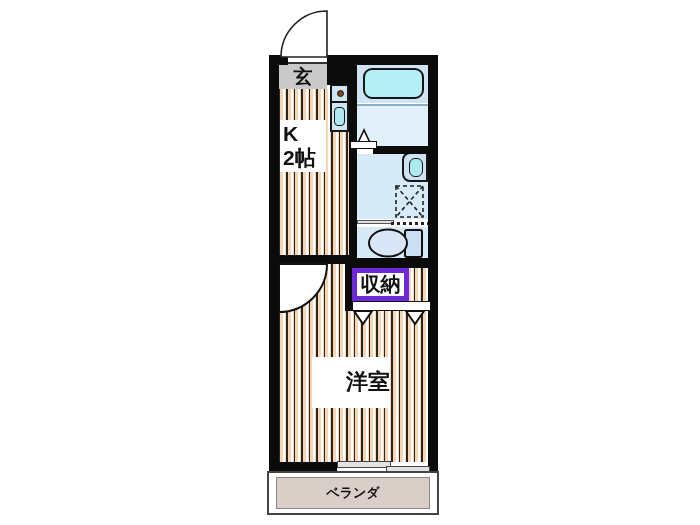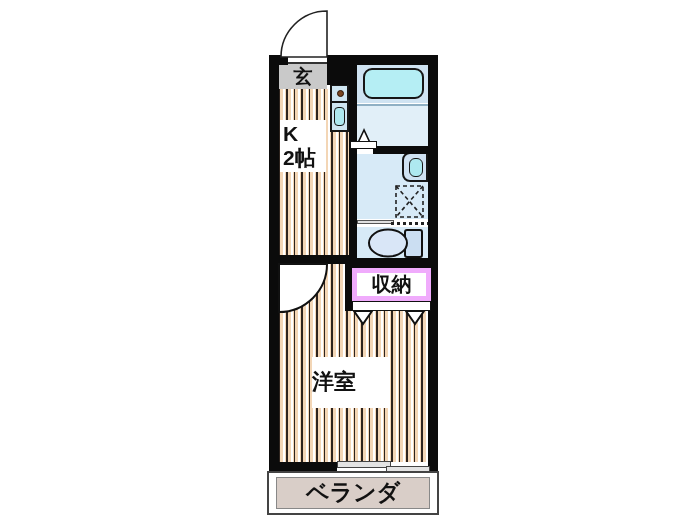--- a/index.html
+++ b/index.html
@@ -82,43 +82,43 @@
   <div class="abs" style="left:350px;top:141px;width:27px;height:8px;background:#ffffff;border:1px solid #111;"></div>
 
   <svg class="abs" style="left:275px;top:5px;" width="60" height="56" viewBox="0 0 60 56">
     <path d="M52 52 L52 6 A46 46 0 0 0 6 52 Z" fill="#ffffff" stroke="#222" stroke-width="1.6"></path>
   </svg>
 
   <svg class="abs" style="left:277px;top:262px;" width="52" height="52" viewBox="0 0 52 52">
     <path d="M2 2 L50 2 A48 48 0 0 1 2 50 Z" fill="#ffffff" stroke="#111" stroke-width="2"></path>
   </svg>
 
-  <div class="abs" style="left:352px;top:268px;width:79px;height:33px;background:#f0abfc;">
+  <div class="abs" style="left:352px;top:268px;width:57px;height:33px;background:#6d28d9;">
     <div class="abs center jp" style="left:5px;top:5px;right:5px;bottom:5px;background:#ffffff;font-size:20px;">
       <span>収納</span>
     </div>
   </div>
   <div class="abs" style="left:352px;top:301px;width:79px;height:10px;background:#ffffff;border:1.5px solid #111;"></div>
   <svg class="abs" style="left:352px;top:310px;" width="22" height="16" viewBox="0 0 22 16">
     <polygon points="2,1 20,1 11,14" fill="#ffffff" stroke="#111" stroke-width="2"></polygon>
   </svg>
   <svg class="abs" style="left:404px;top:310px;" width="22" height="16" viewBox="0 0 22 16">
     <polygon points="2,1 20,1 11,14" fill="#ffffff" stroke="#111" stroke-width="2"></polygon>
   </svg>
 
   <div class="abs" style="left:337px;top:461px;width:54px;height:7px;background:#e3e3e3;border:1.5px solid #444;"></div>
   <div class="abs" style="left:386px;top:466px;width:44px;height:6px;background:#e3e3e3;border:1.5px solid #444;"></div>
 
   <div class="abs" style="left:267px;top:471px;width:172px;height:44px;background:#ffffff;border:2px solid #444;"></div>
-  <div class="abs center jp" style="left:276px;top:477px;width:154px;height:32px;background:#d9cec8;border:1.5px solid #888;font-size:23px;">
+  <div class="abs center jp" style="left:276px;top:477px;width:154px;height:32px;background:#d9cec8;border:1.5px solid #888;font-size:13px;">
     <span>ベランダ</span>
   </div>
 
   <div class="abs label-box jp" style="left:280px;top:120px;width:46px;height:52px;padding-left:3px;font-size:21px;">
     <span>K</span>
     <span>2帖</span>
   </div>
 
-  <div class="abs label-box jp" style="left:312px;top:357px;width:78px;height:51px;align-items:flex-start;font-size:22px;">
+  <div class="abs label-box jp" style="left:312px;top:357px;width:78px;height:51px;align-items:flex-end;font-size:22px;">
     <span>洋室</span>
   </div>
 
 </div>
 
 </body></html>

